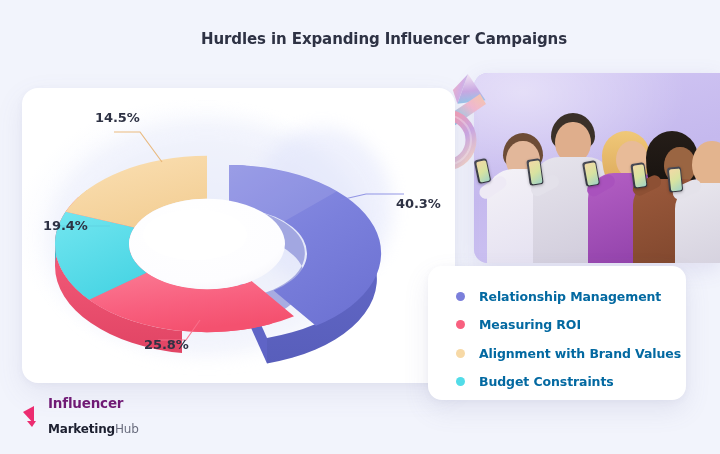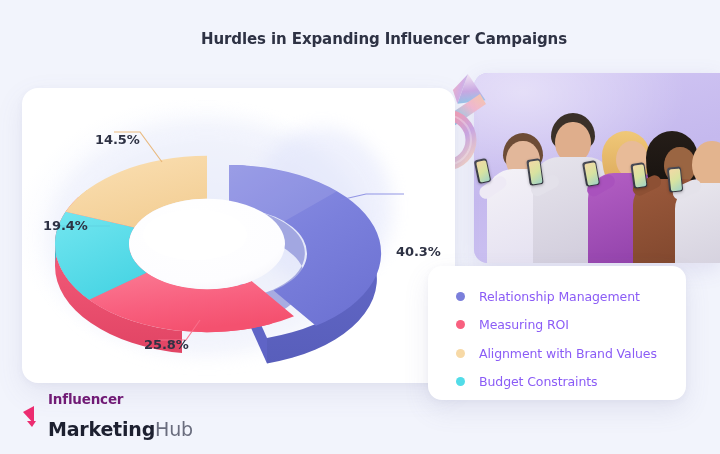--- a/index.html
+++ b/index.html
@@ -143,22 +143,22 @@
 
   
   .pct-label {
     position: absolute;
     font-size: 13px;
     font-weight: bold;
     color: #2e3244;
     white-space: nowrap;
     letter-spacing: -0.1px;
   }
-  .lbl-purple { left: 396px; top: 196px; margin-top: 48px; }
-  .lbl-tan    { left: 95px;  top: 132px; }
+  .lbl-purple { left: 396px; top: 196px; }
+  .lbl-tan    { left: 95px;  top: 110px; }
   .lbl-cyan   { left: 43px;  top: 218px; }
   .lbl-pink   { left: 144px; top: 337px; }
 
   
   .legend-card {
     position: absolute;
     left: 428px;
     top: 266px;
     width: 258px;
     height: 134px;
@@ -176,22 +176,22 @@
   }
   .legend-dot {
     width: 9px;
     height: 9px;
     border-radius: 50%;
     flex: 0 0 auto;
     margin-right: 14px;
   }
   .legend-text {
     font-size: 12.5px;
-    font-weight: normal;
-    color: #8b5cf6;
+    font-weight: bold;
+    color: #0369a1;
     letter-spacing: -0.1px;
     white-space: nowrap;
   }
 
   
   .logo {
     position: absolute;
     left: 22px;
     top: 399px;
     display: flex;
@@ -205,21 +205,21 @@
     flex: 0 0 auto;
   }
   .logo-text { line-height: 1.0; }
   .logo-l1 {
     font-size: 13.5px;
     font-weight: bold;
     color: #701a75;
     letter-spacing: -0.2px;
   }
   .logo-l2 {
-    font-size: 19px;
+    font-size: 12px;
     letter-spacing: -0.2px;
     margin-top: 13px;
   }
   .logo-l2 .b { font-weight: bold; color: #1d2030; }
   .logo-l2 .n { font-weight: normal; color: #6a6d7e; }
 </style>
 </head>
 <body>
 
 <div id="stage">

